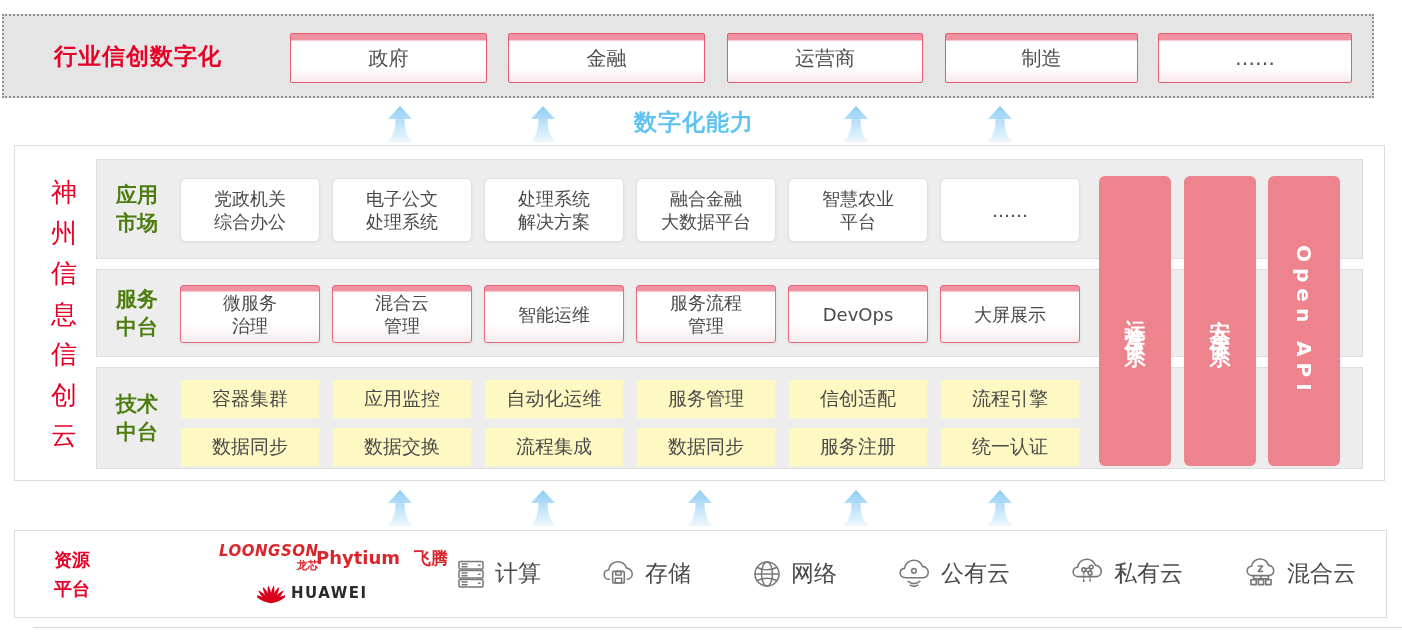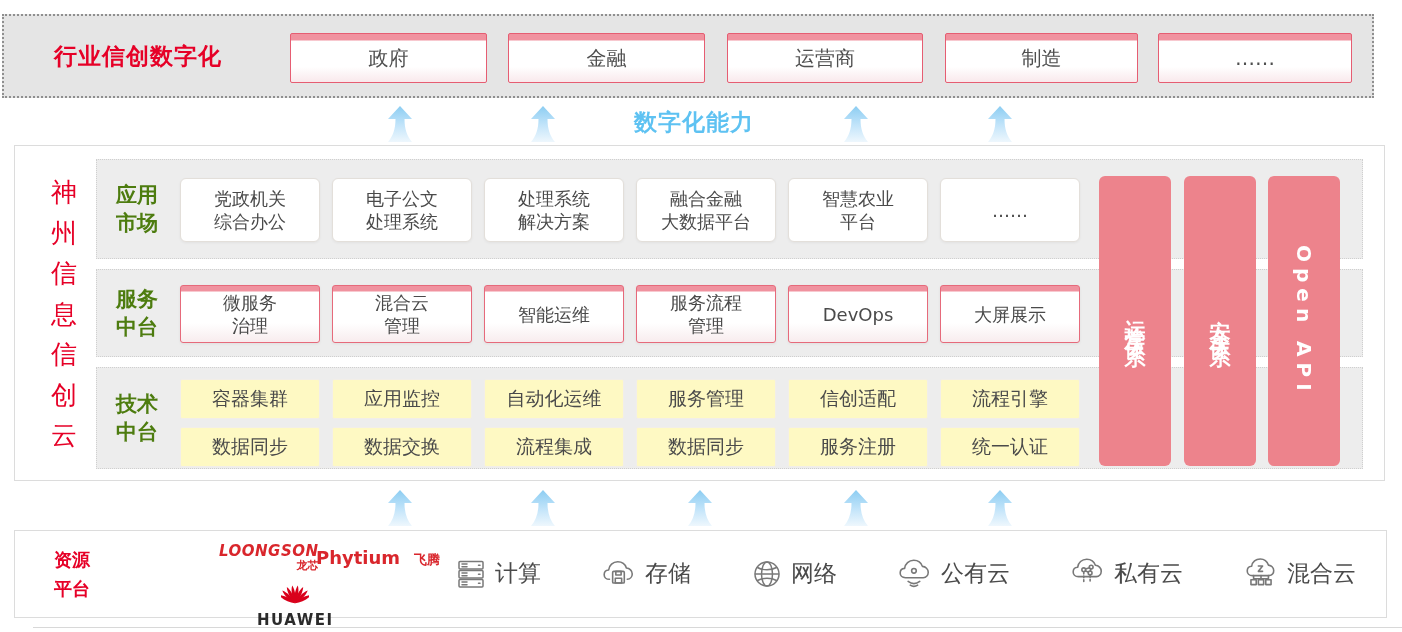--- a/index.html
+++ b/index.html
@@ -53,22 +53,22 @@
   .res-panel { position:absolute; left:14px; top:530px; width:1373px; height:88px;
     background:#fff; border:1px solid #dcdcdc; }
   .res-title { position:absolute; left:32px; top:50%; transform:translateY(-50%);
     width:50px; font-size:18px; line-height:29px; font-weight:bold; color:#e60027;
     word-break:break-all; text-align:center; }
   .logo-loongson { position:absolute; left:204px; top:11px; text-align:right; color:#d9262c; }
   .logo-loongson .ls-name { font-size:15px; font-weight:bold; font-style:italic; letter-spacing:.5px; }
   .logo-loongson .ls-sub { font-size:11px; font-weight:bold; margin-top:-2px; }
   .logo-phytium { position:absolute; left:301px; top:16px; color:#d9262c;
     font-size:18px; font-weight:bold; display:flex; align-items:baseline; gap:14px; }
-  .logo-phytium .ph-sub { font-size:13px; }
-  .logo-huawei { position:absolute; left:242px; top:50px; display:flex; align-items:center; gap:6px;flex-direction:column; }
+  .logo-phytium .ph-sub { font-size:17px; }
+  .logo-huawei { position:absolute; left:242px; top:50px; display:flex; align-items:center; gap:6px; }
   .logo-huawei .hw-name { font-size:15px; font-weight:bold; color:#2b2b2b; letter-spacing:1.5px; }
   .res-items { position:absolute; left:440px; right:30px; top:0; height:100%;
     display:flex; align-items:center; justify-content:space-between; }
   .res-item { display:flex; gap:8px; }
   .res-item .res-label { font-size:23px; color:#4a4a4a; }
   .bottom-line { position:absolute; left:33px; top:627px; width:1369px; height:1px; background:#d8d8d8; }
 
   .ricon { stroke:#787878; fill:none; stroke-width:1.5; stroke-linecap:round; stroke-linejoin:round; }
 </style>
 </head>

